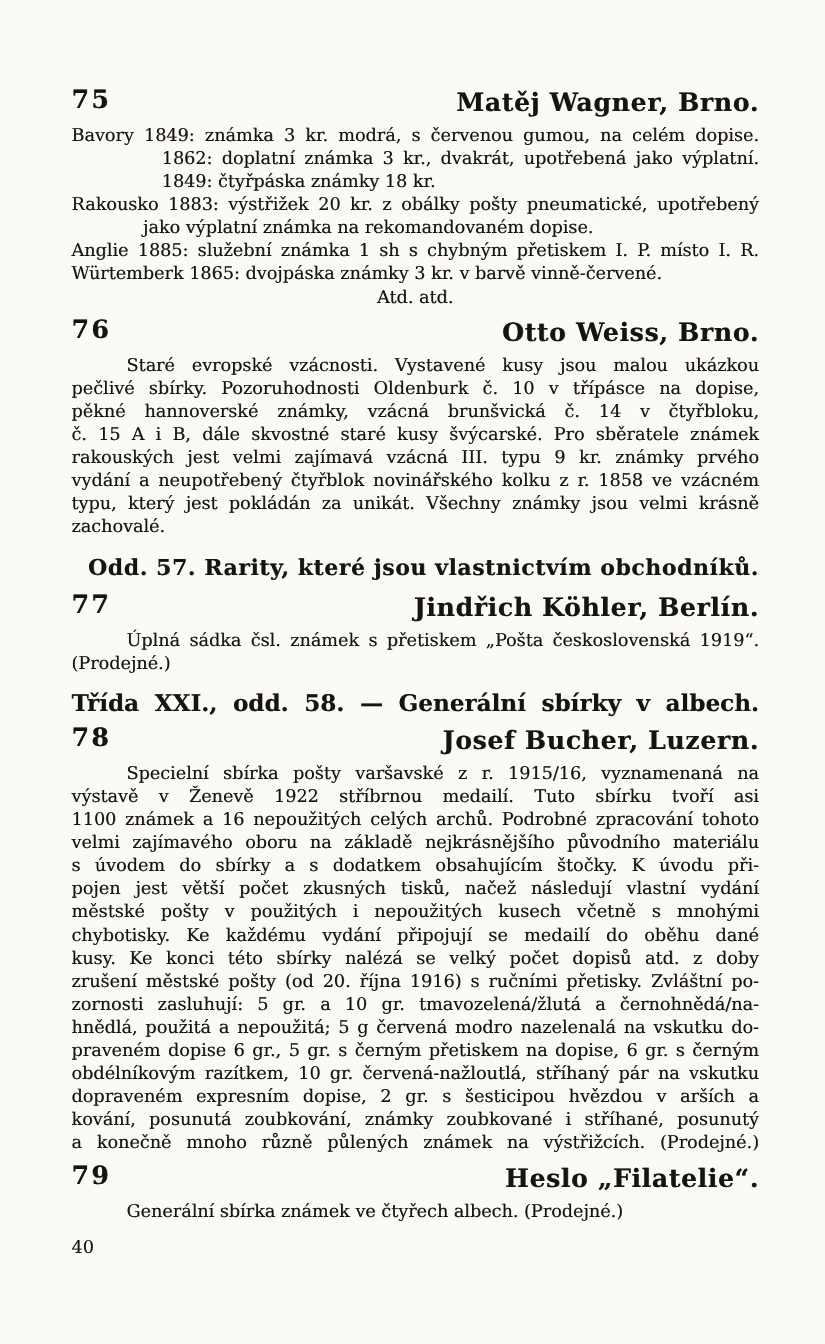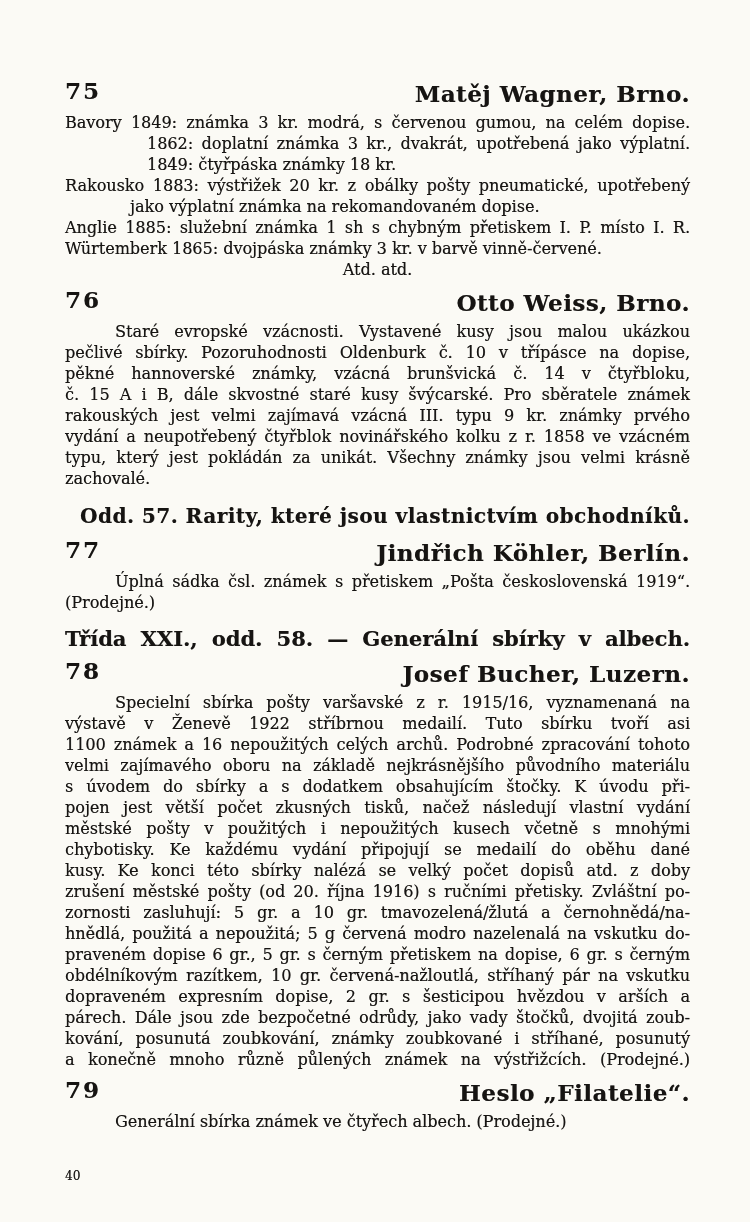--- a/index.html
+++ b/index.html
@@ -54,22 +54,22 @@
   }
   .h-justify {
     font-size: 21px;
     font-weight: bold;
     text-align: justify;
     text-align-last: justify;
     margin: 13px 0 9px;
   }
 
   .pageno {
-    margin-top: 37px;
-    font-size: 12px;
+    margin-top: 13px;
+    font-size: 16px;
   }
 </style>
 </head>
 <body>
 
 <div class="page">
 
   <section class="lot">
     <div class="lot-head">
       <span class="lot-num">75</span>
@@ -133,21 +133,20 @@
       <div class="ln j">pojen jest větší počet zkusných tisků, načež následují vlastní vydání</div>
       <div class="ln j">městské pošty v použitých i nepoužitých kusech včetně s mnohými</div>
       <div class="ln j">chybotisky. Ke každému vydání připojují se medailí do oběhu dané</div>
       <div class="ln j">kusy. Ke konci této sbírky nalézá se velký počet dopisů atd. z doby</div>
       <div class="ln j">zrušení městské pošty (od 20. října 1916) s ručními přetisky. Zvláštní po-</div>
       <div class="ln j">zornosti zasluhují: 5 gr. a 10 gr. tmavozelená/žlutá a černohnědá/na-</div>
       <div class="ln j">hnědlá, použitá a nepoužitá; 5 g červená modro nazelenalá na vskutku do-</div>
       <div class="ln j">praveném dopise 6 gr., 5 gr. s černým přetiskem na dopise, 6 gr. s černým</div>
       <div class="ln j">obdélníkovým razítkem, 10 gr. červená-nažloutlá, stříhaný pár na vskutku</div>
       <div class="ln j">dopraveném expresním dopise, 2 gr. s šesticipou hvězdou v arších a</div>
-      <div class="ln j">párech. Dále jsou zde bezpočetné odrůdy, jako vady štočků, dvojitá zoub-</div>
       <div class="ln j">kování, posunutá zoubkování, známky zoubkované i stříhané, posunutý</div>
       <div class="ln j">a konečně mnoho různě půlených známek na výstřižcích. (Prodejné.)</div>
     </div>
   </section>
 
   <section class="lot">
     <div class="lot-head">
       <span class="lot-num">79</span>
       <h2 class="lot-title">Heslo „Filatelie“.</h2>
     </div>

